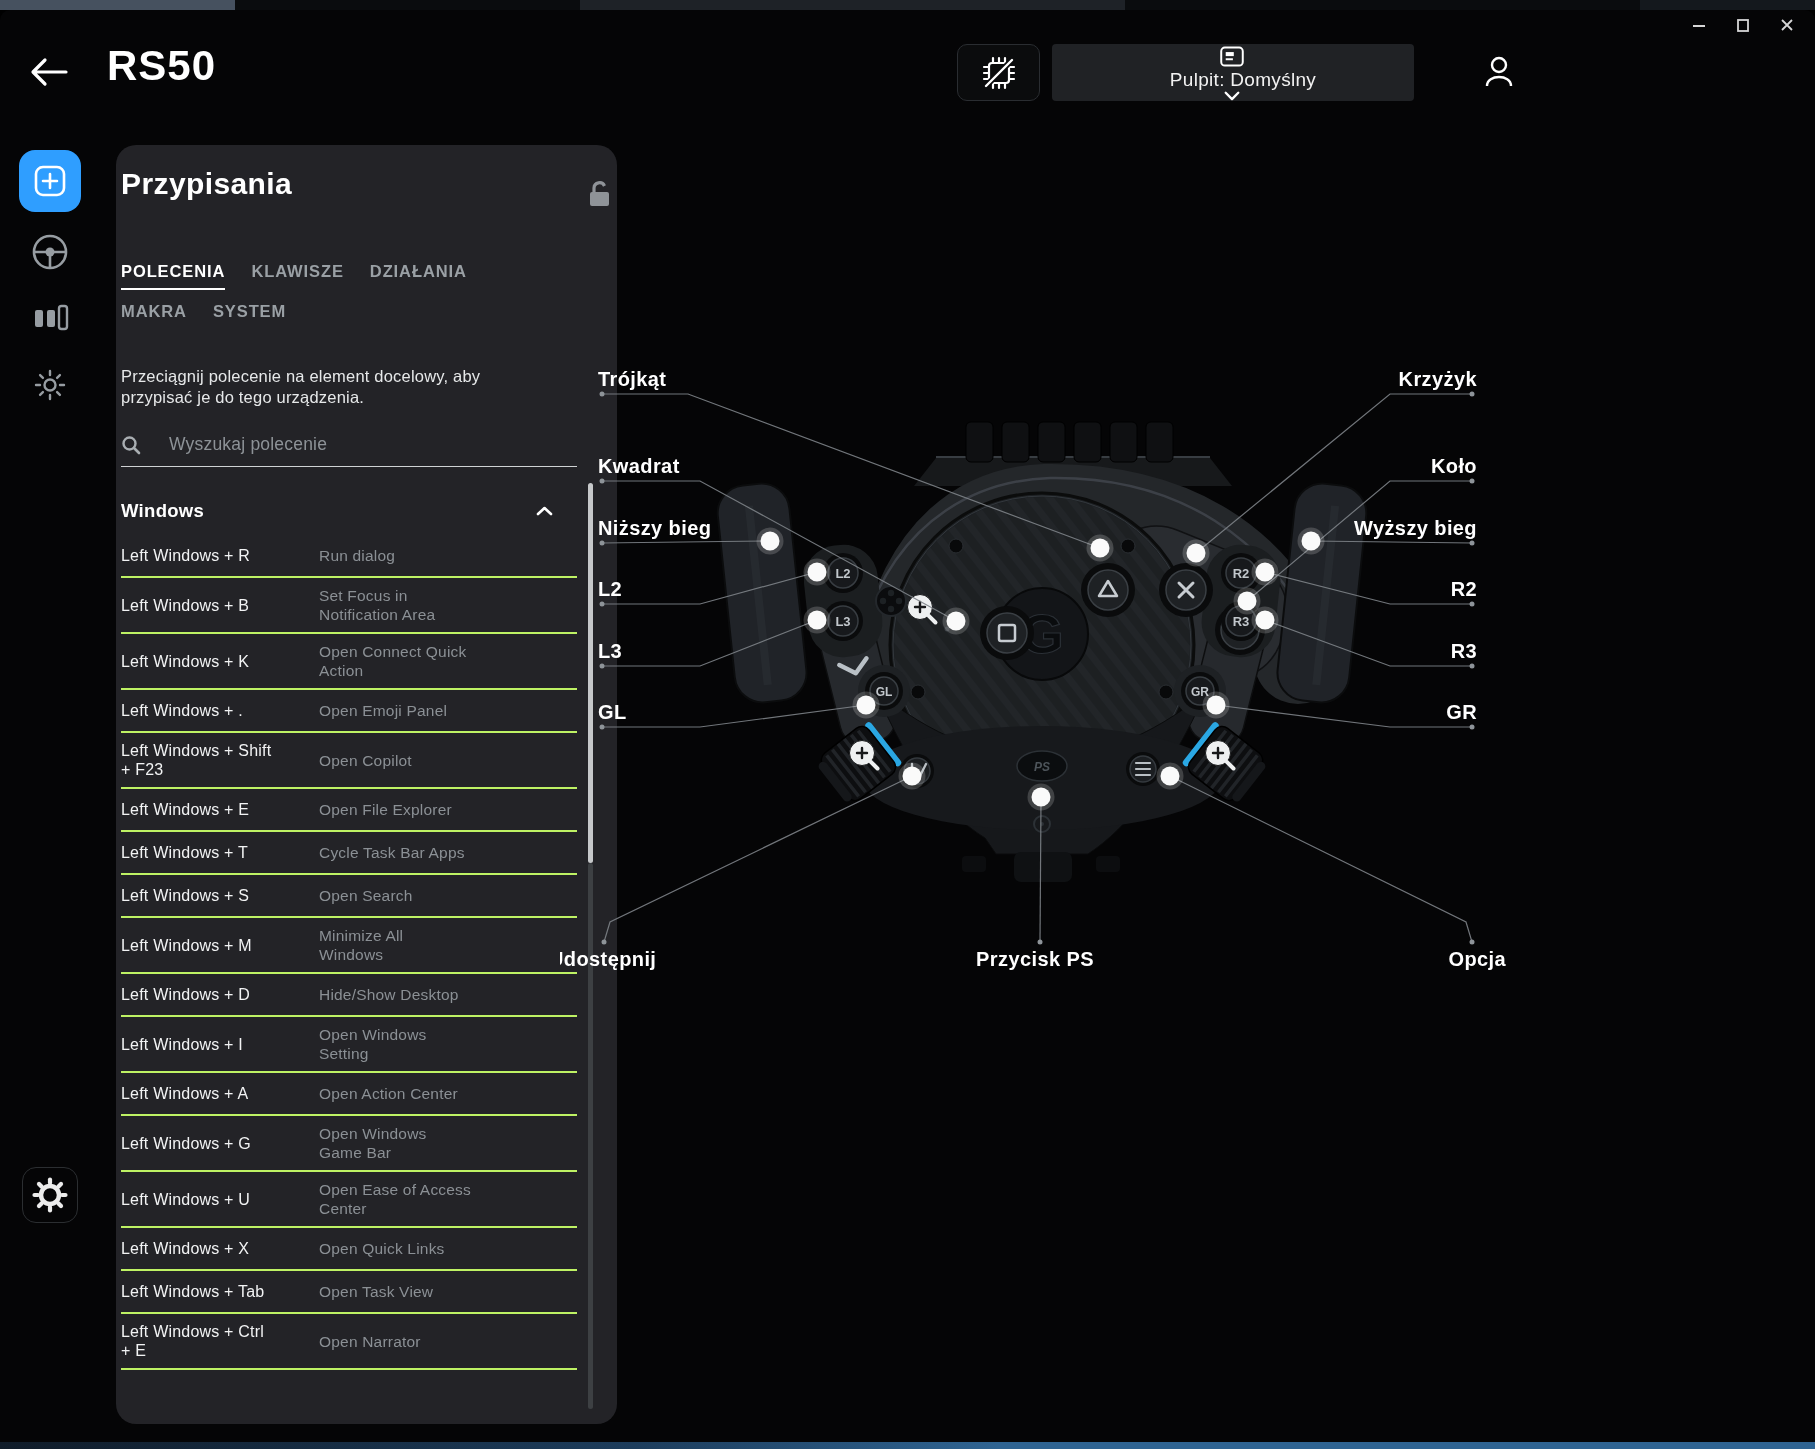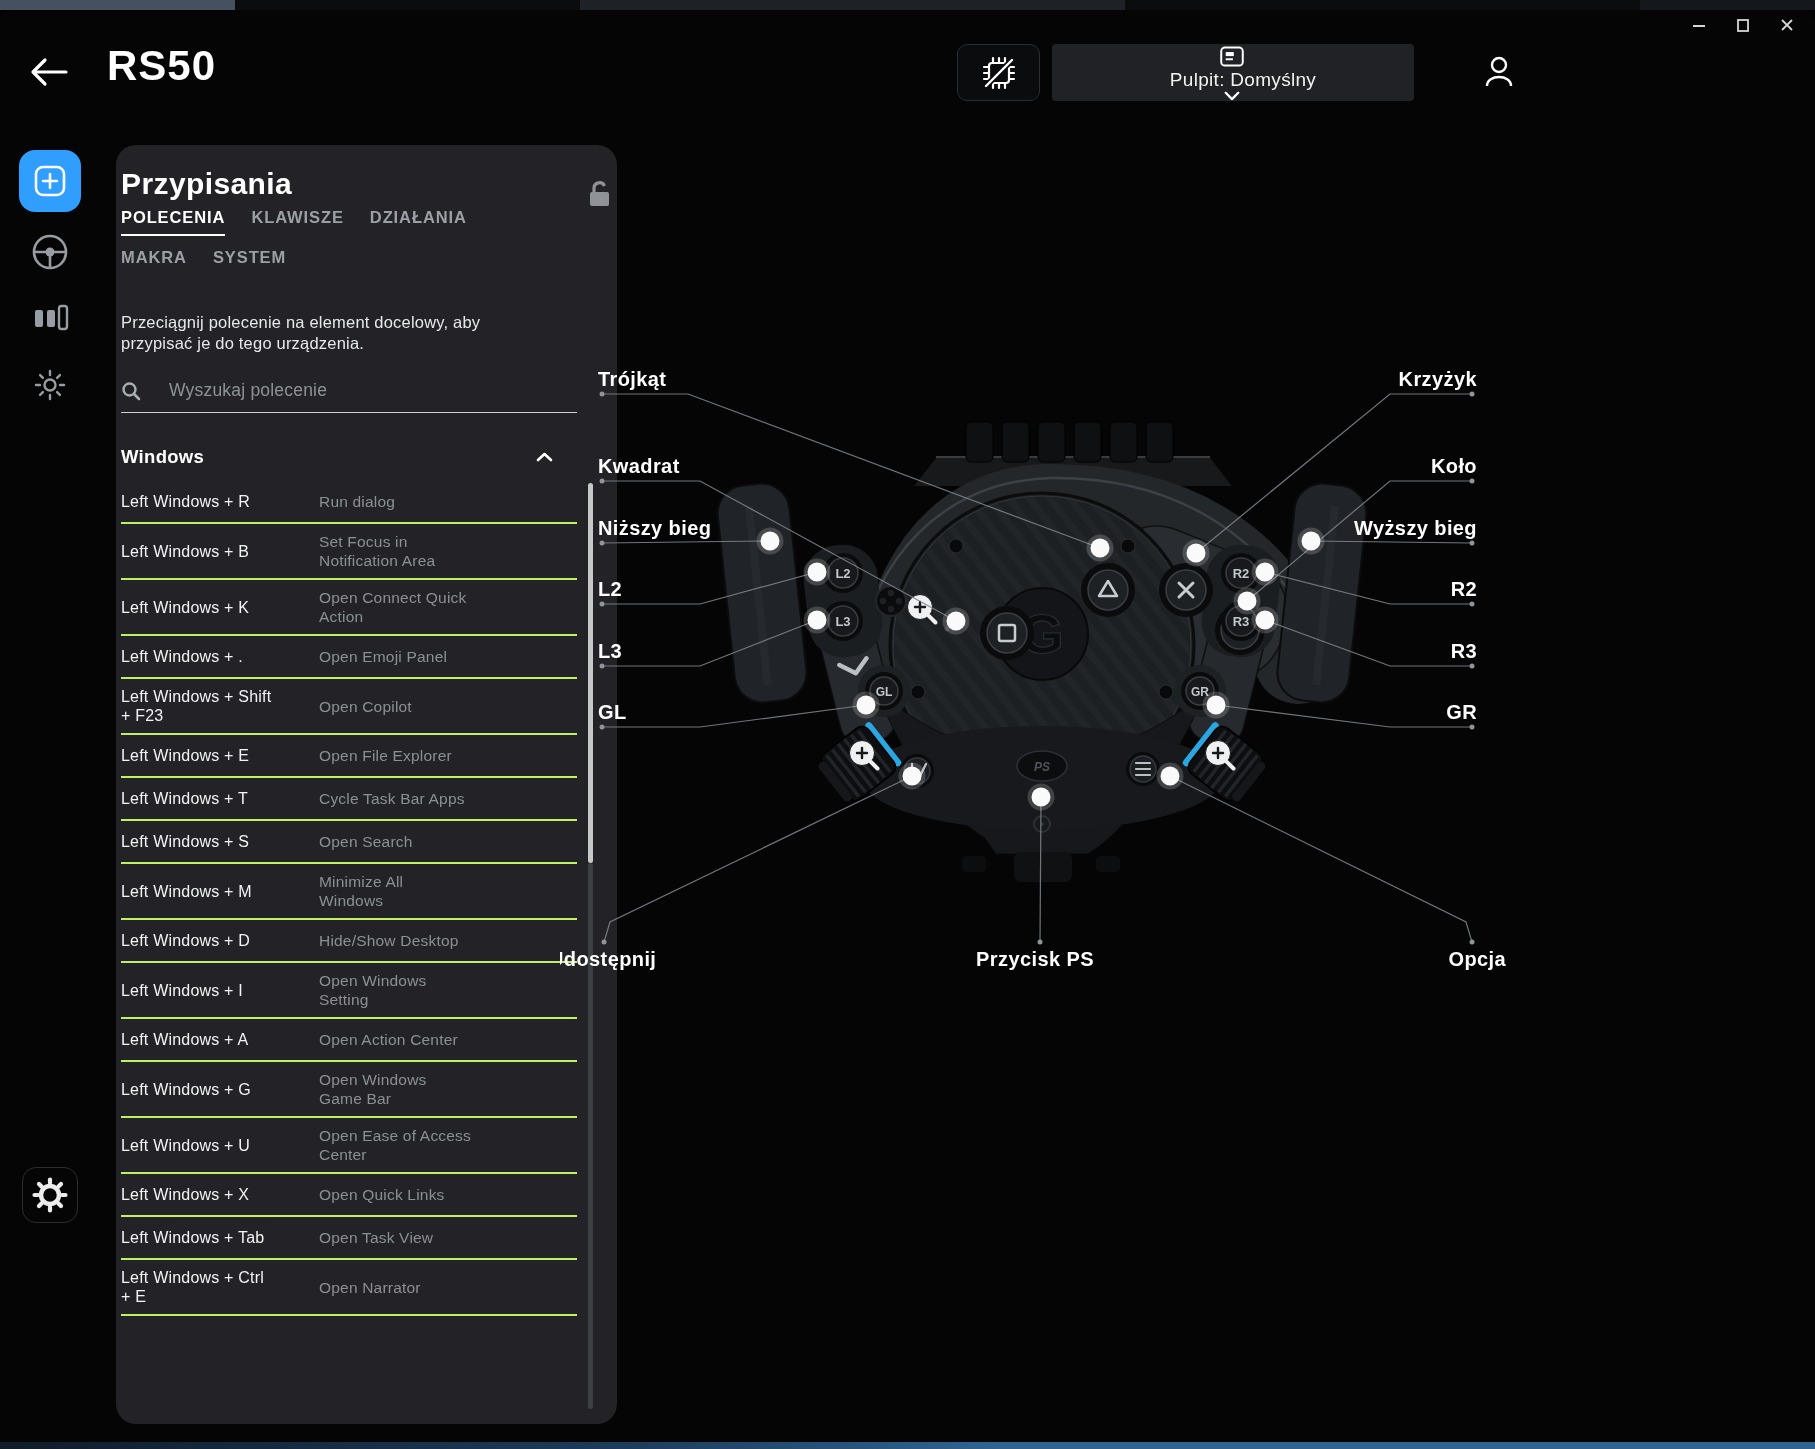--- a/index.html
+++ b/index.html
@@ -29,21 +29,21 @@
   .side-active { left:19px; top:150px; width:62px; height:62px; border-radius:16px; }
   .side-wheel { left:28px; top:230px; width:44px; height:44px; }
   .side-levels { left:28px; top:296px; width:44px; height:44px; }
   .side-light { left:28px; top:363px; width:44px; height:44px; }
   .side-gear { left:22px; top:1167px; width:56px; height:56px; border:1px solid #2b2e31; border-radius:14px; }
 
   
   .card { position:absolute; left:116px; top:145px; width:501px; height:1279px; background:#232327; border-radius:20px; padding:0 5px; overflow:hidden; }
   .card-title-row { margin-top:22px; display:flex; justify-content:space-between; align-items:flex-start; }
   .card-title { font-size:30px; font-weight:600; letter-spacing:.4px; }
-  .tabs { }
+  .tabs { margin-top:54px; }
   .tab-row { display:flex; gap:26px; }
   .tab-row + .tab-row { margin-top:14px; }
   .tab { font-size:16.5px; font-weight:600; letter-spacing:.9px; color:#9aa0a5; cursor:pointer; position:relative; padding-bottom:7px; }
   .tab.active { color:#fff; }
   .tab.active::after { content:""; position:absolute; left:0; right:0; bottom:-2px; height:2px; background:#fff; }
   .desc { margin-top:38px; width:432px; font-size:16.5px; line-height:21px; color:#e6e8e9; letter-spacing:.2px; }
   .search-row { margin-top:26px; width:456px; display:flex; align-items:center; gap:28px; border-bottom:1px solid #cfd2d4; padding-bottom:11px; }
   .search-row input { background:transparent; border:0; outline:none; font-size:17.5px; color:#fff; flex:1; font-family:inherit; letter-spacing:.2px; }
   .search-row input::placeholder { color:#8d9297; }
   .group-head { margin-top:24px; width:456px; display:flex; justify-content:space-between; align-items:center; height:40px; }

